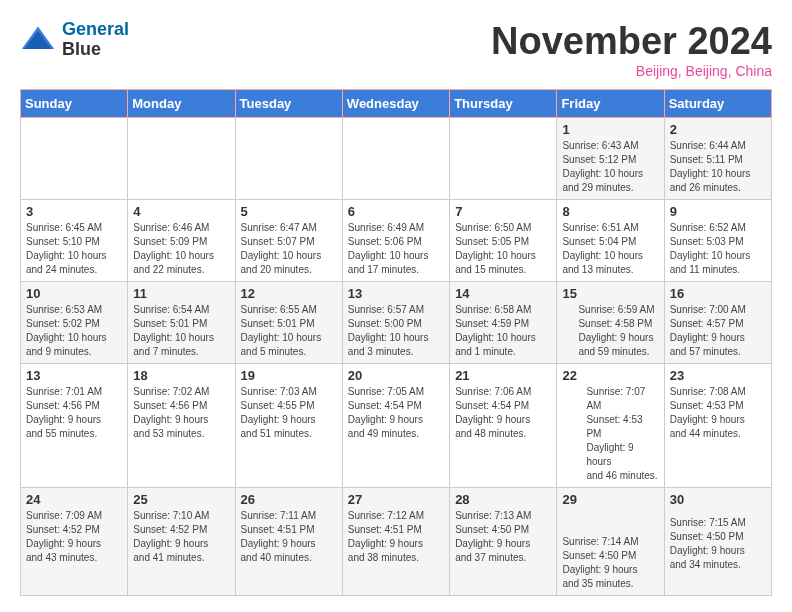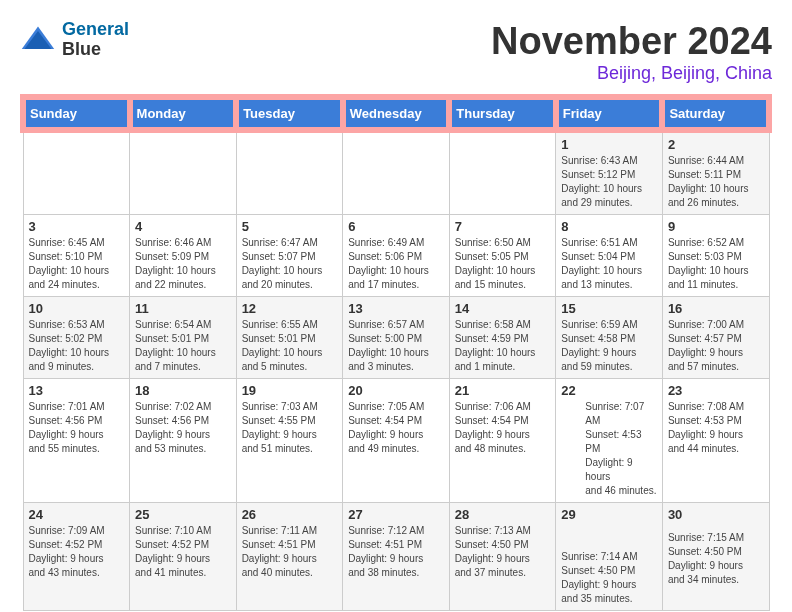--- a/index.html
+++ b/index.html
@@ -34,36 +34,36 @@
     }
     .title-block {
       text-align: right;
     }
     .month-title {
       font-size: 38px;
       font-weight: bold;
       color: #333;
     }
     .subtitle {
-      font-size: 18px;
-      color: #6d28d9;
+      font-size: 14px;
+      color: #ec4899;
     }
     table {
       width: 100%;
       border-collapse: collapse;
       table-layout: fixed;
     }
     thead th {
       background-color: #3b7dd8;
       color: #fff;
       font-size: 13px;
       font-weight: bold;
       padding: 6px 4px;
       text-align: left;
-      border: 6px solid #fca5a5;
+      border: 1px solid #fca5a5;
     }
     tbody td {
       border: 1px solid #ccc;
       vertical-align: top;
       padding: 4px 5px;
       font-size: 10.5px;
       color: #333;
       height: 80px;
       background: #fff;
     }
@@ -222,21 +222,21 @@
         </td>
         <td>
           <span class="day-number">14</span>
           <div class="day-info" style="white-space: pre-line;">Sunrise: 6:58 AM
 Sunset: 4:59 PM
 Daylight: 10 hours
 and 1 minute.</div>
         </td>
         <td>
           <span class="day-number">15</span>
-          <div class="day-info" style="white-space: pre-line;">Sunrise: 6:59 AM
+          <div class="day-info" style="white-space: pre-line; margin-left: 16px;">Sunrise: 6:59 AM
 Sunset: 4:58 PM
 Daylight: 9 hours
 and 59 minutes.</div>
         </td>
         <td>
           <span class="day-number">16</span>
           <div class="day-info" style="white-space: pre-line;">Sunrise: 7:00 AM
 Sunset: 4:57 PM
 Daylight: 9 hours
 and 57 minutes.</div>

